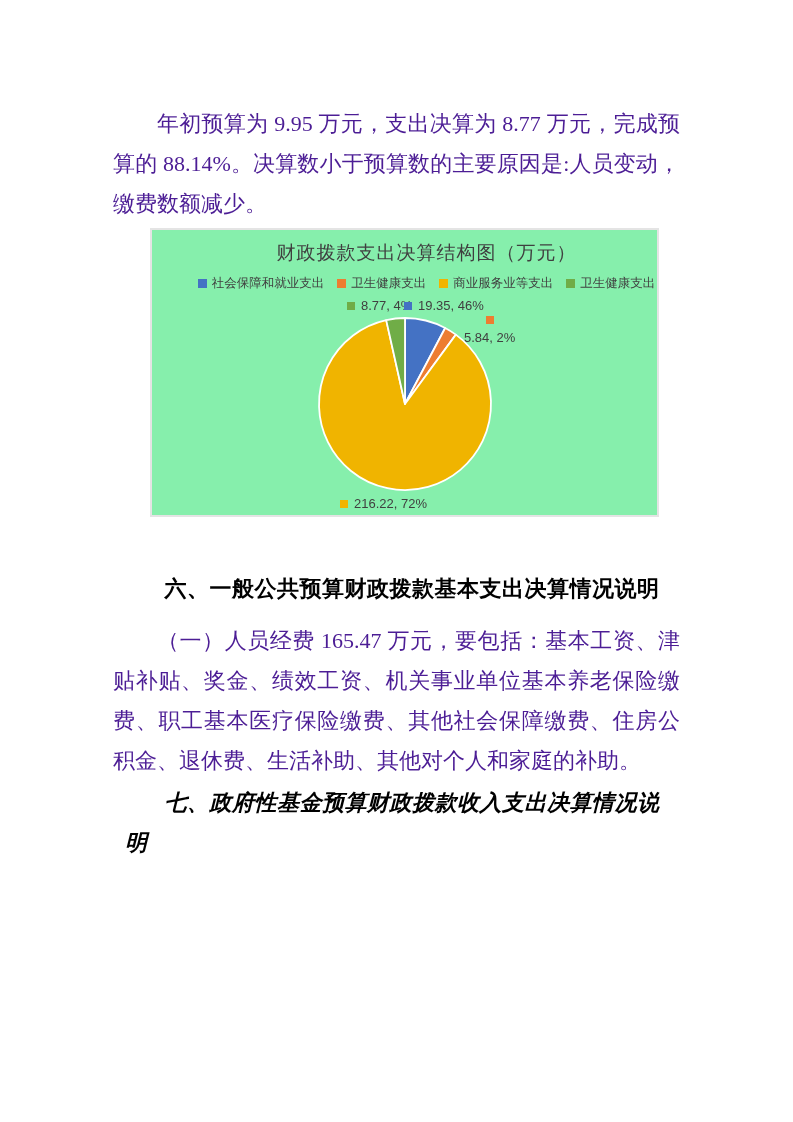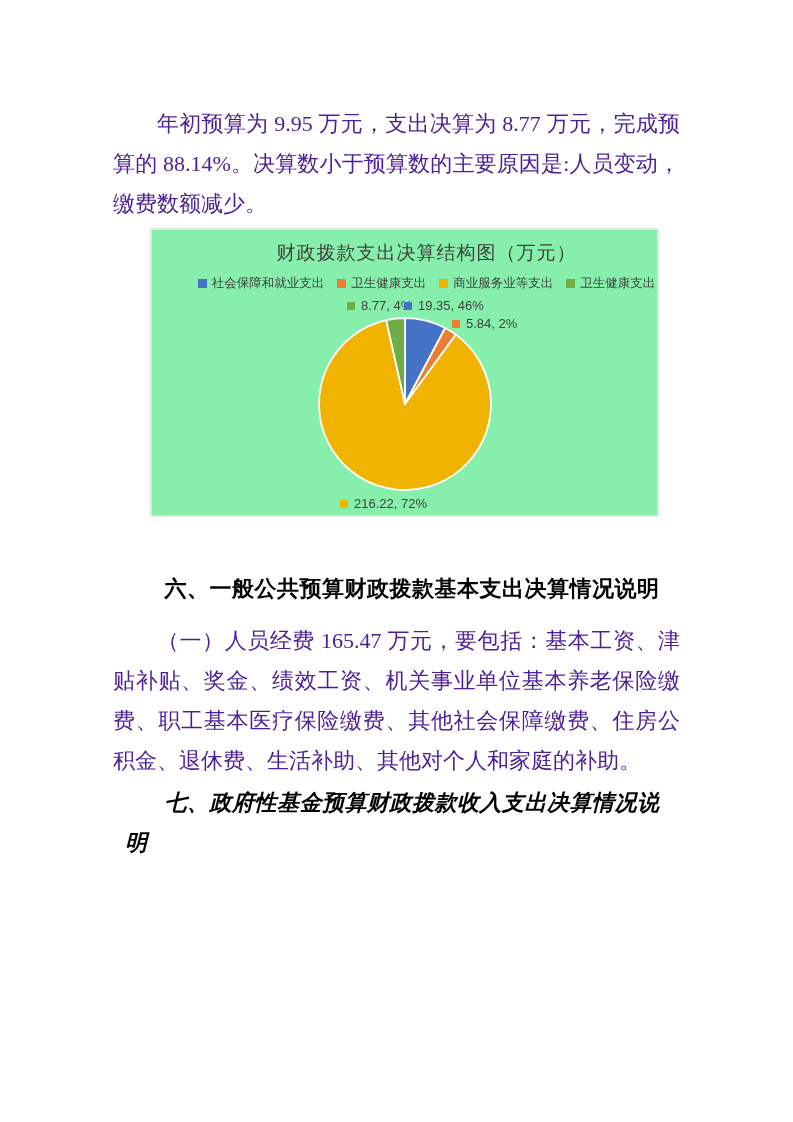--- a/index.html
+++ b/index.html
@@ -80,21 +80,21 @@
     display:flex;
     align-items:center;
     gap:6px;
     font-size:13px;
     color:#404040;
     white-space:nowrap;
   }
   .dlabel .marker{width:8px;height:8px;}
   .dl-green {left:195px;top:68px;}
   .dl-blue  {left:252px;top:68px;}
-  .dl-orange{left:300px;top:86px;}
+  .dl-orange{left:312px;top:86px;flex-direction:column;}
   .dl-yellow{left:188px;top:266px;}
 </style>
 </head>
 <body>
 
 <div class="page">
   <div class="content">
 
     <p class="body-para">年初预算为 9.95 万元，支出决算为 8.77 万元，完成预算的 88.14%。决算数小于预算数的主要原因是:人员变动，缴费数额减少。</p>
 

